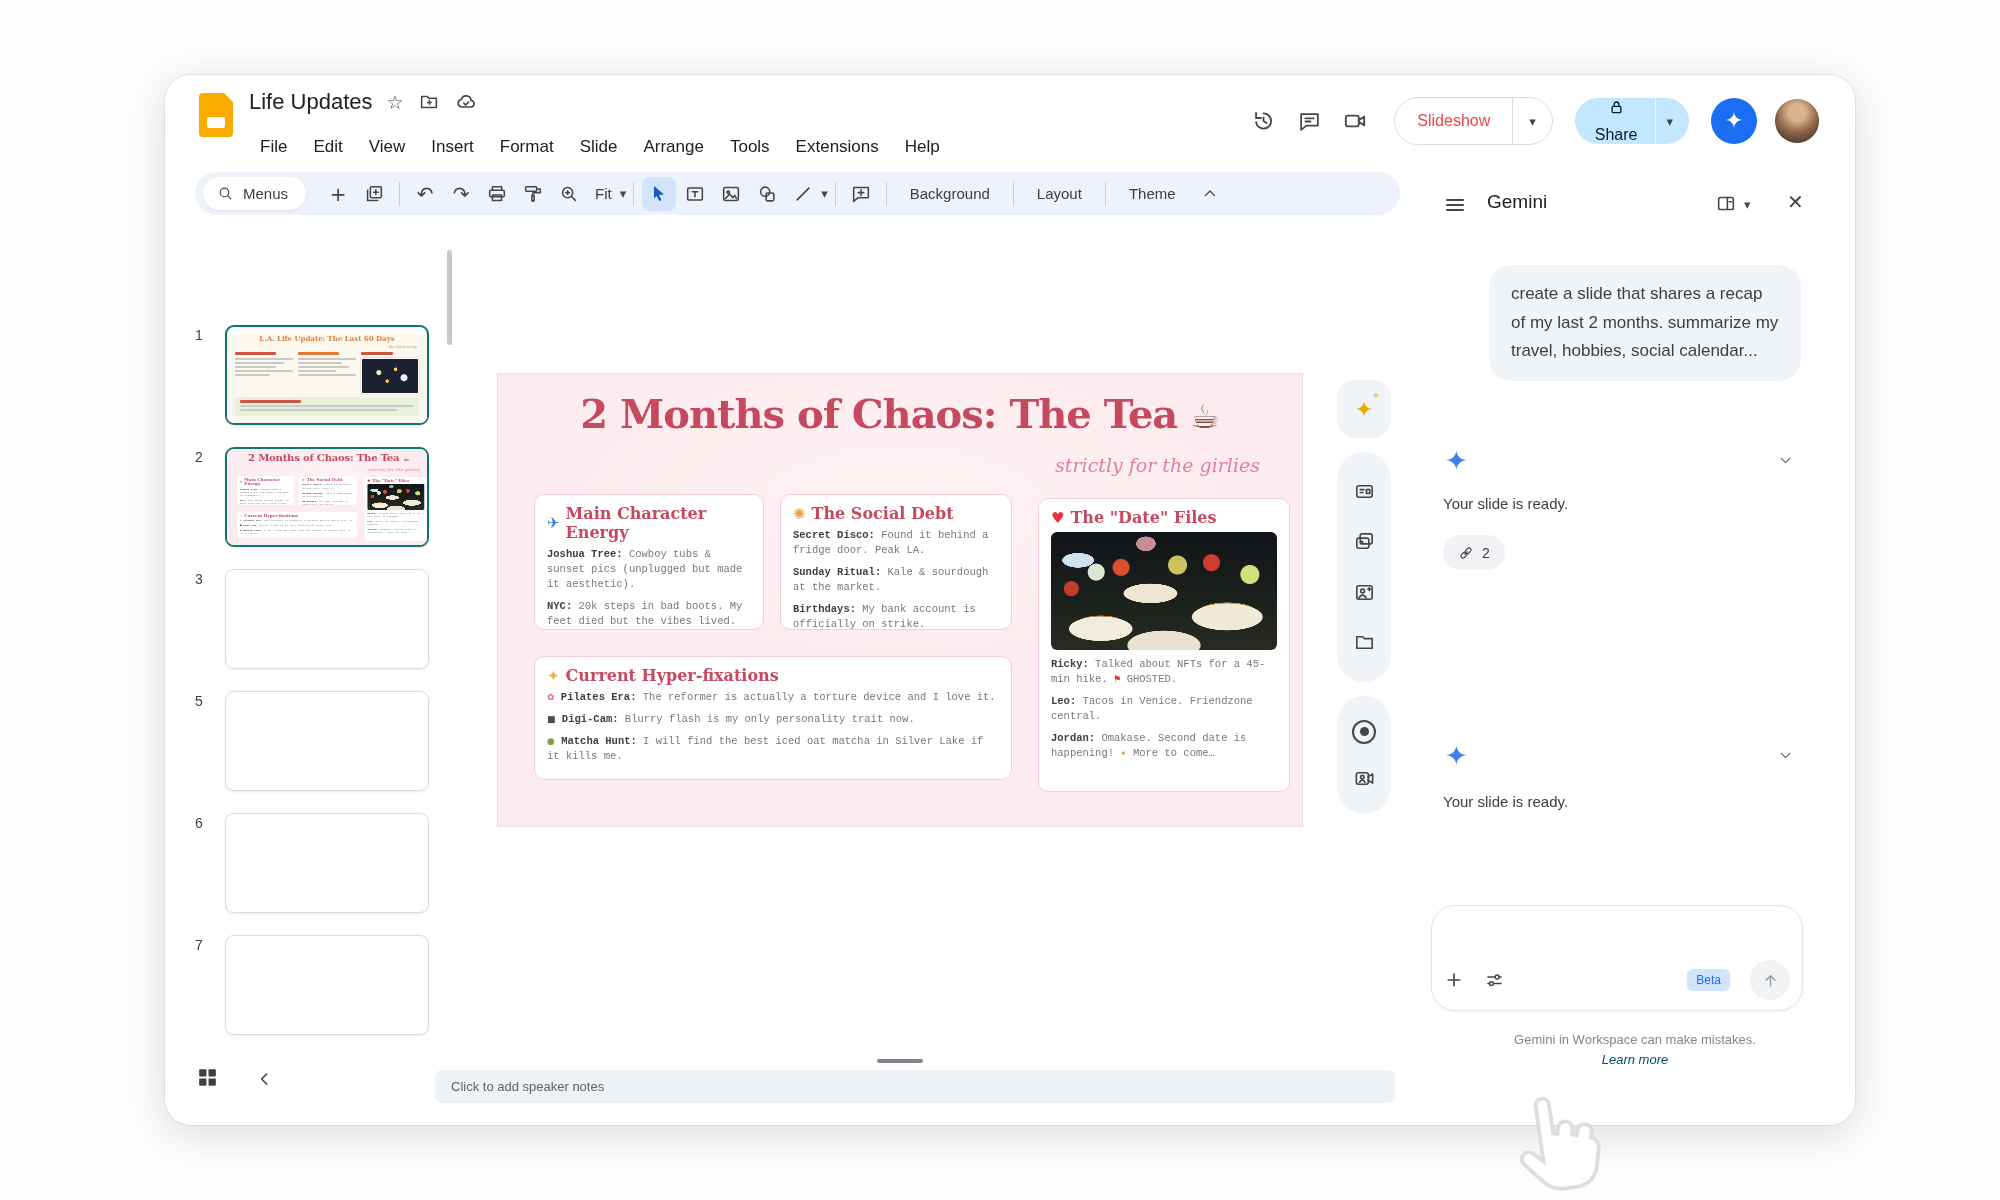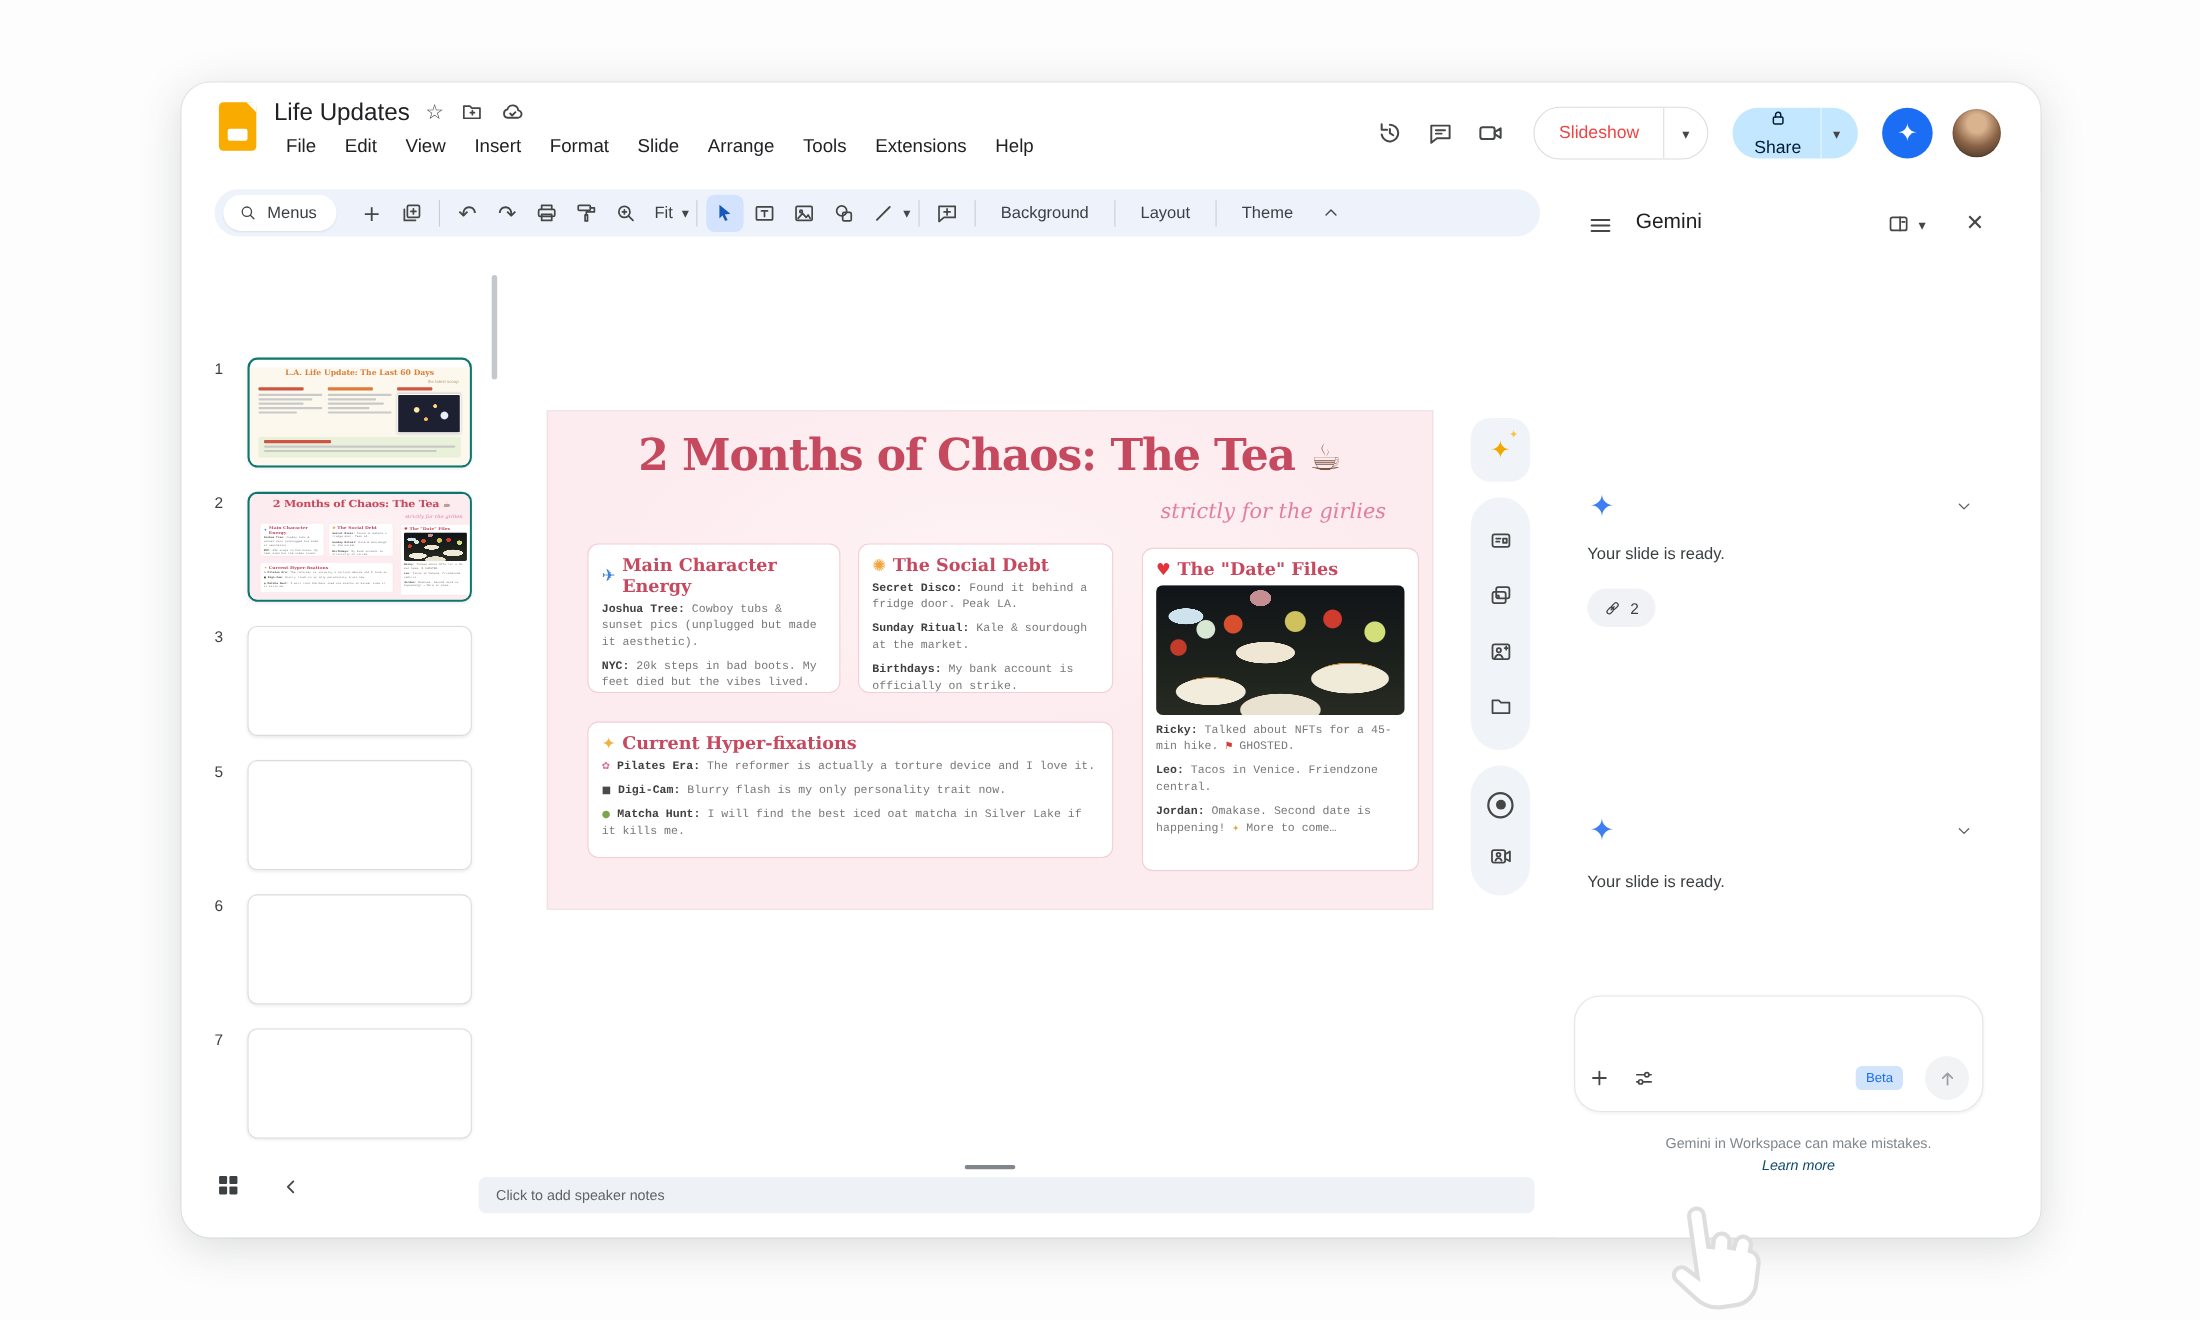--- a/index.html
+++ b/index.html
@@ -10,21 +10,21 @@
   .icn{display:inline-flex;align-items:center;justify-content:center;}
   .icn svg{stroke:#444746;fill:none;stroke-width:1.7;stroke-linecap:round;stroke-linejoin:round;}
   
   .doc-header{position:absolute;left:34px;top:14px;display:flex;gap:16px;}
   .slides-logo{width:34px;height:44px;background:#f9ab00;border-radius:4px;position:relative;margin-top:4px;}
   .slides-logo::before{content:"";position:absolute;left:8px;bottom:9px;width:18px;height:11px;background:#fff;border-radius:2px;}
   .slides-logo::after{content:"";position:absolute;right:0;top:0;border-style:solid;border-width:0 9px 9px 0;border-color:transparent #fff transparent transparent;}
   .title-row{display:flex;align-items:center;gap:14px;text-align:center;}
   .doc-title{font-size:22px;color:#202124;}
   .star-glyph{font-size:19px;color:#444746;}
-  .menu-row{display:flex;gap:4px;margin-top:5px;}
+  .menu-row{display:flex;gap:4px;margin-top:19px;}
   .menu-item{font-size:17px;color:#202124;padding:3px 11px;border-radius:6px;cursor:default;}
   .header-right{position:absolute;right:36px;top:22px;display:flex;align-items:center;}
   .hbtn{width:46px;height:46px;display:flex;align-items:center;justify-content:center;border-radius:50%;}
   .pill{height:46px;border-radius:24px;display:flex;align-items:center;}
   .slideshow-pill{border:1px solid #dadce0;background:#fff;margin-left:16px;}
   .slideshow-main{padding:0 22px;font-size:16px;color:#ef4444;display:flex;align-items:center;height:100%;}
   .pill-div{width:1px;height:100%;background:#dadce0;}
   .caret{font-size:13px;color:#444746;}
   .slideshow-caret{padding:0 16px;height:100%;display:flex;align-items:center;}
   .share-pill{background:#c2e7ff;margin-left:22px;color:#001d35;}
@@ -558,20 +558,21 @@
                 <rect x="4" y="5" width="16" height="13" rx="2"></rect>
                 <path d="M13.5 5v13"></path>
                 <path d="M15.5 9.5h2.5"></path>
               </svg>
           </span>
           <span class="caret">▾</span>
         </span>
         <span class="g-close">✕</span>
       </div>
 
+      <div class="bubble bub1">create a slide that shares a recap of my last 2 months. summarize my travel, hobbies, social calendar...</div>
 
       <span class="g-spark" style="left:30px;top:270px;">✦</span>
       <span class="g-chev icn" style="left:362px;top:277px;">
         <svg width="17" height="17" viewBox="0 0 24 24">
             <path d="M6 9l6 6 6-6" stroke="#5f6368"></path>
           </svg>
       </span>
       <div class="g-status" style="top:320px;">Your slide is ready.</div>
 
       <div class="chip">

